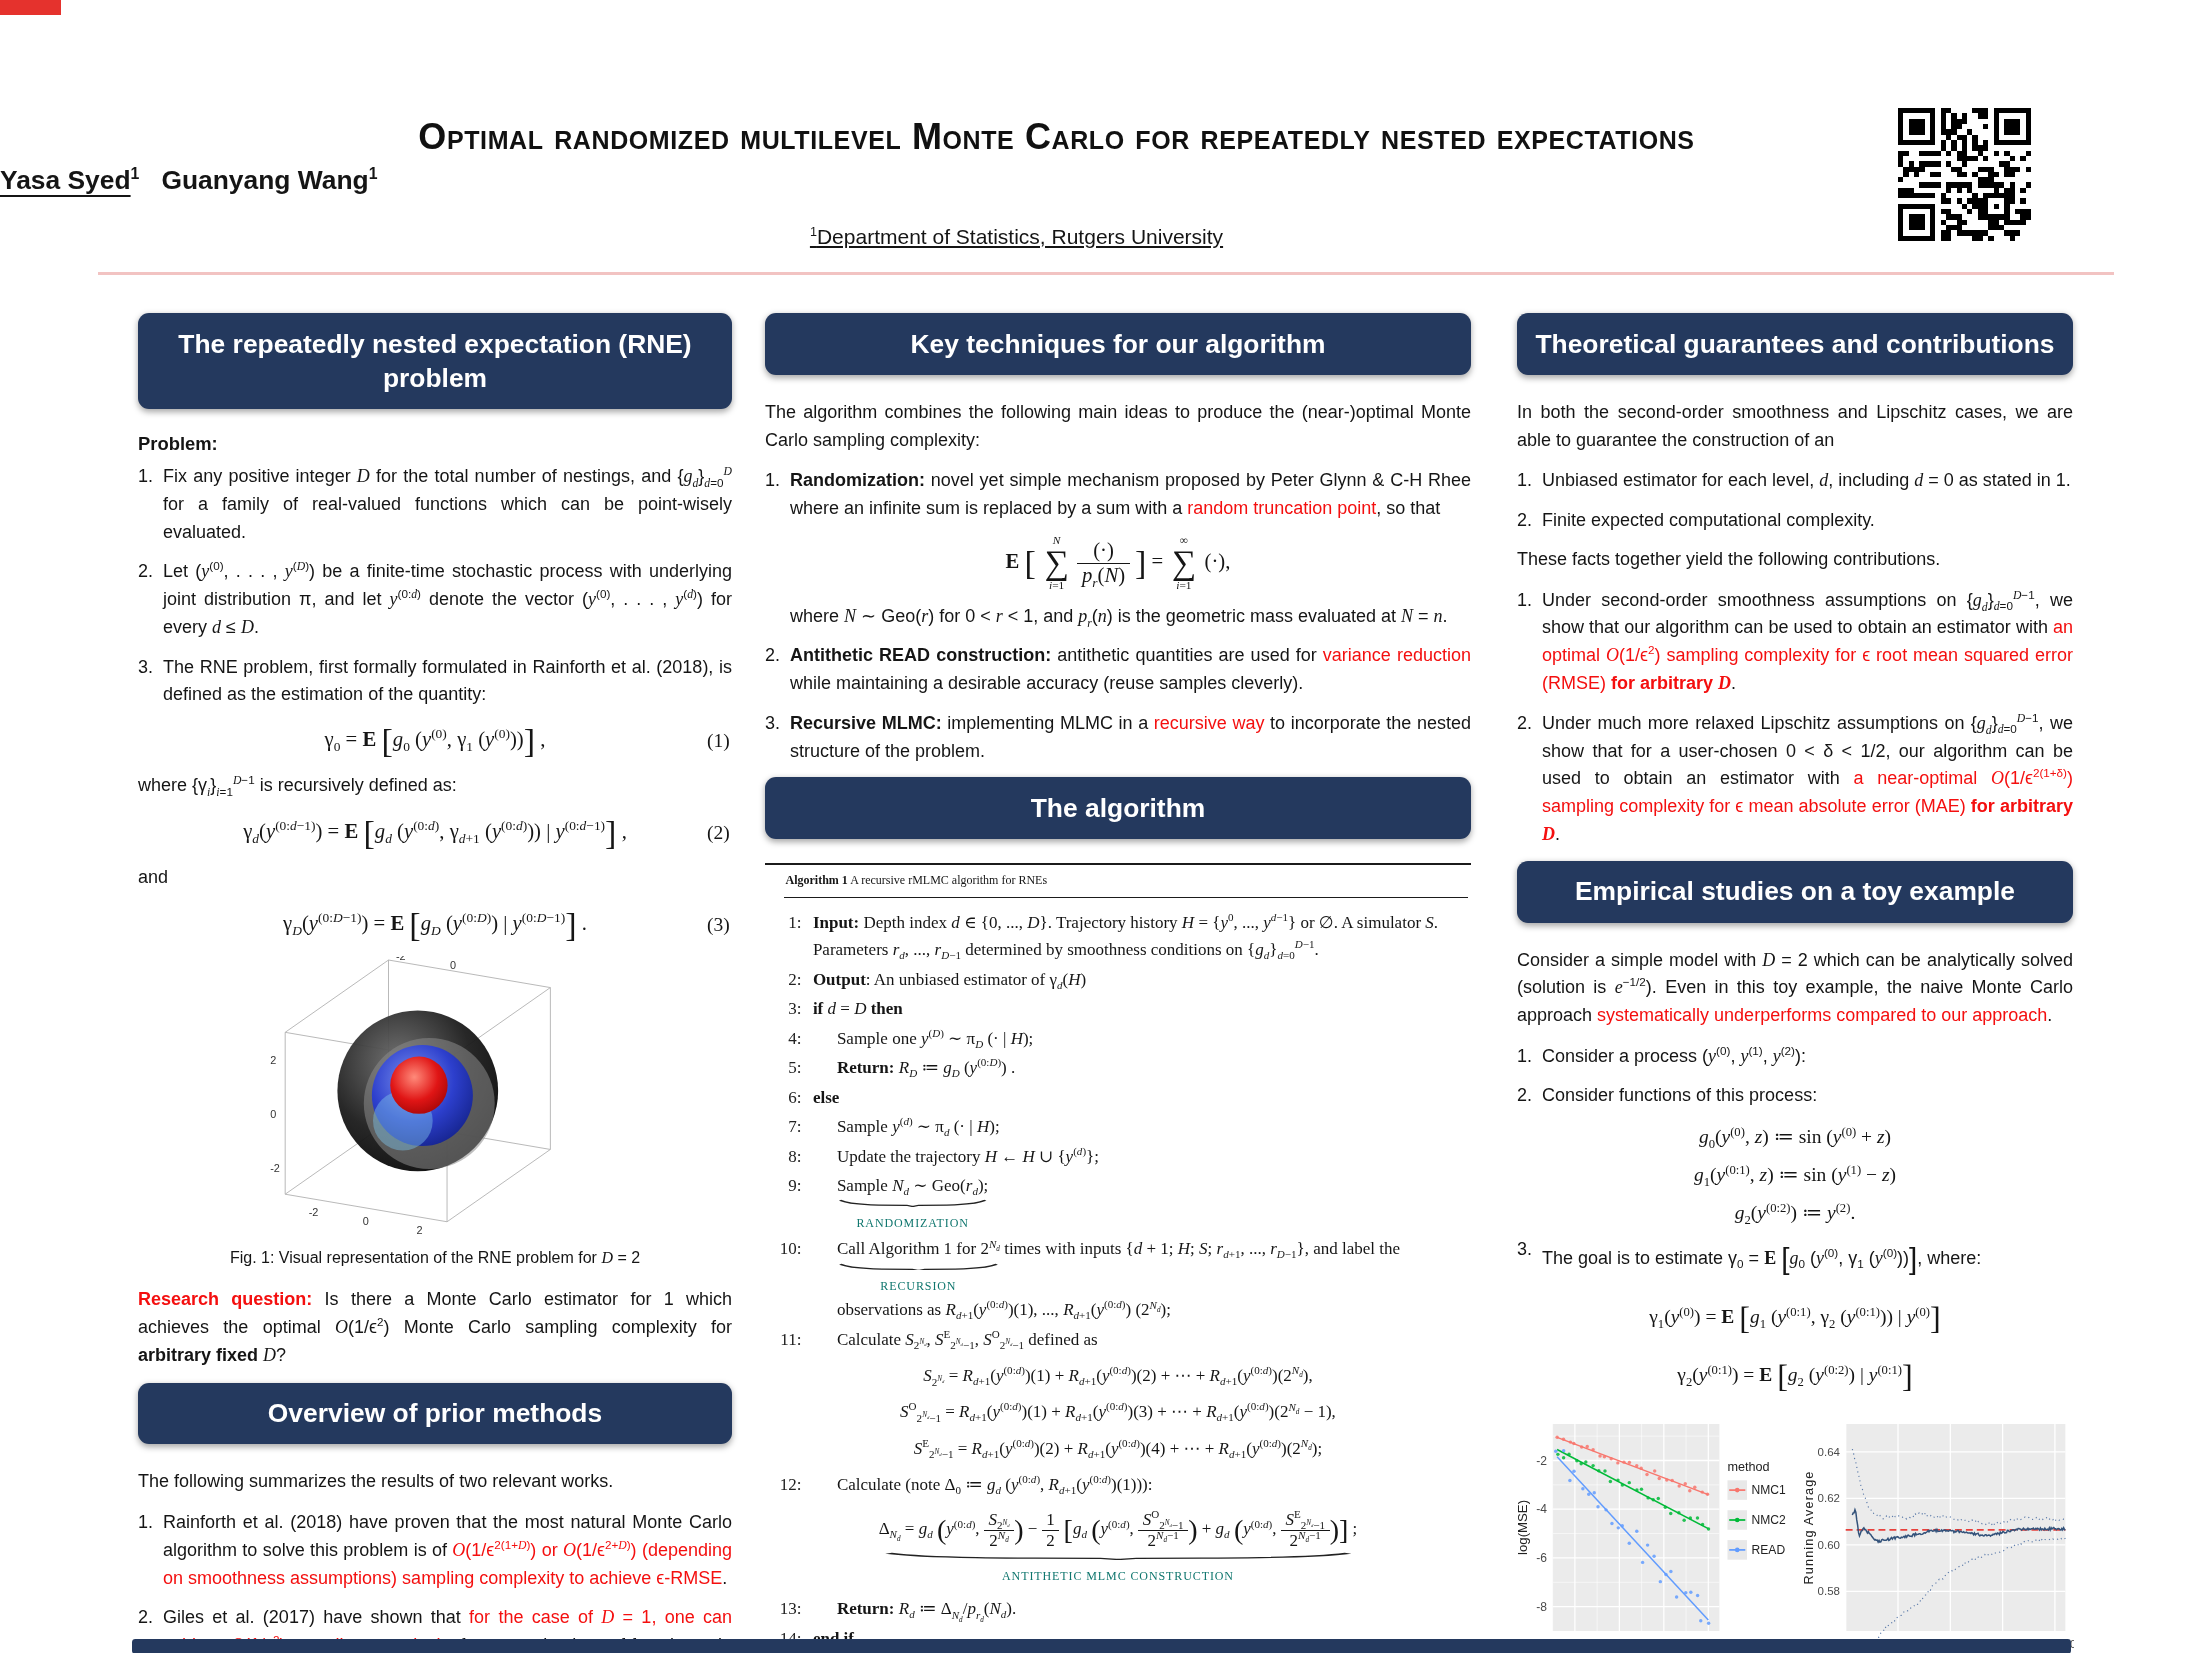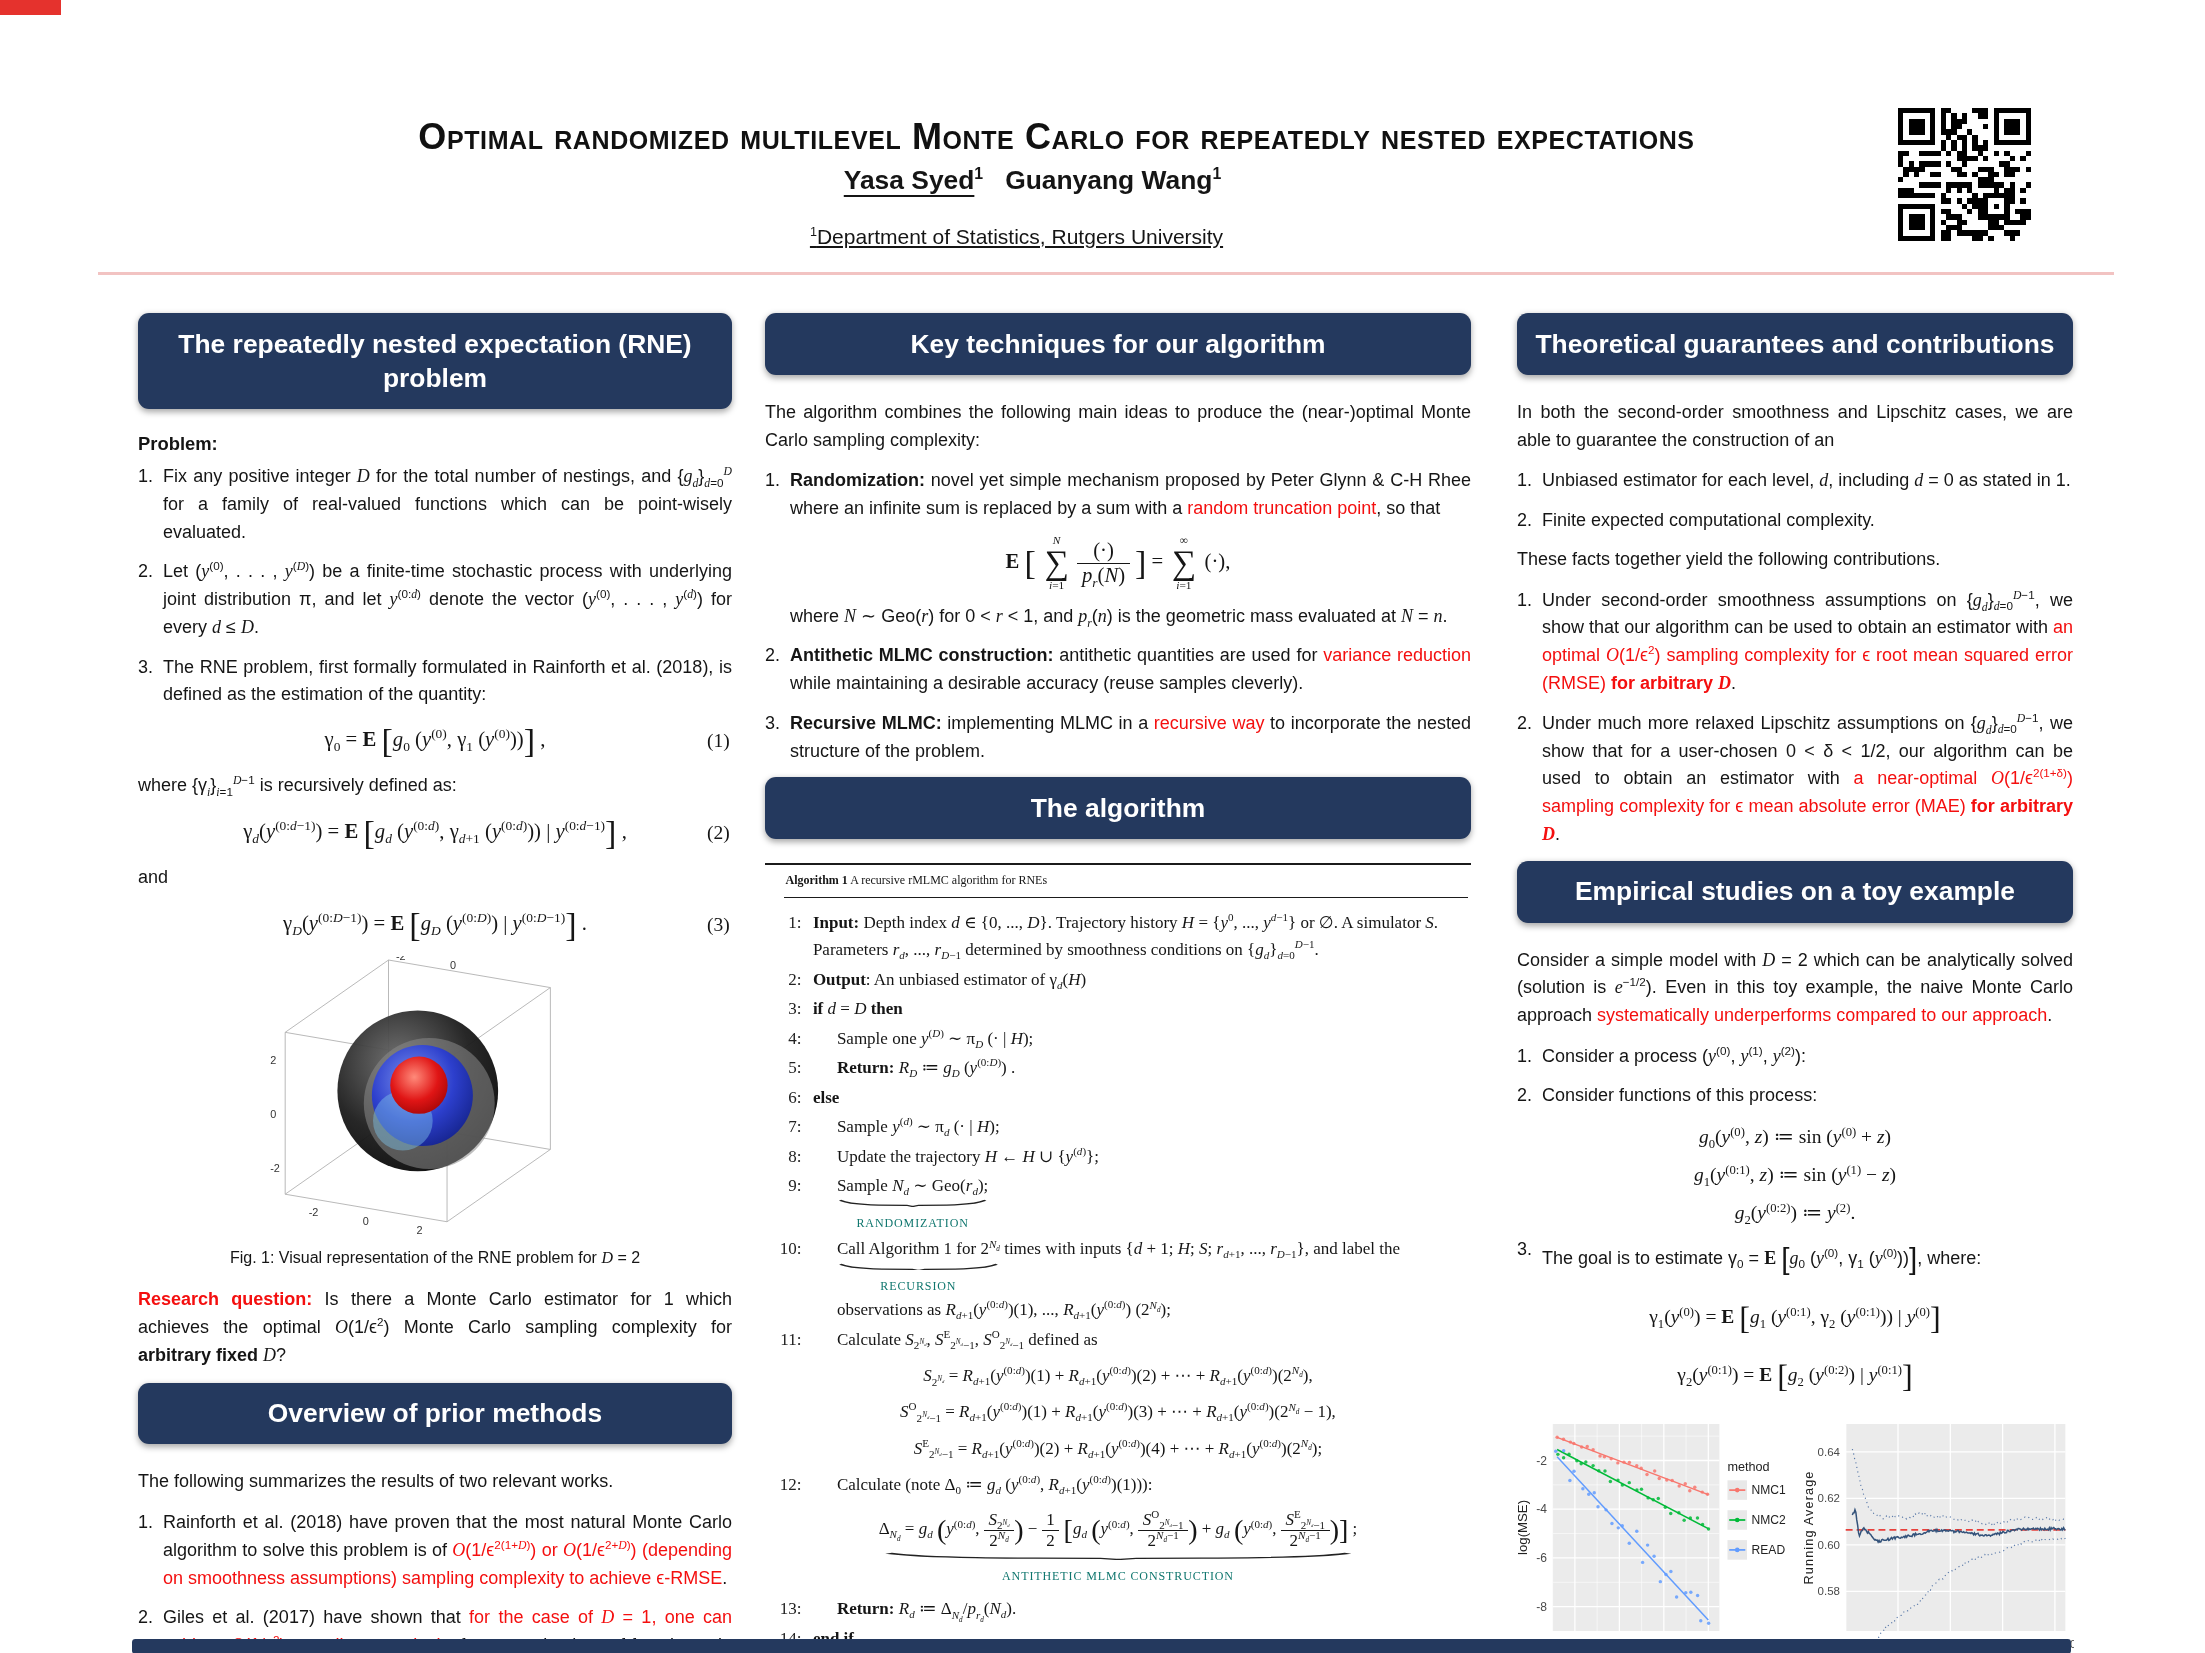--- a/index.html
+++ b/index.html
@@ -6,21 +6,21 @@
   body{width:2205px;height:1654px;position:relative;font-family:"Liberation Sans","DejaVu Sans",sans-serif;color:#151515;}
   .poster{position:absolute;inset:0;overflow:hidden;background:#fff;}
 
   
   .top-strip{position:absolute;left:0;top:0;width:61px;height:15px;}
   .bottom-bar{position:absolute;left:132px;top:1639px;width:1939px;height:15px;border-radius:3.4px;}
 
   
   .title{position:absolute;top:92px;left:172px;right:264px;text-align:center;
          font-variant:small-caps;font-weight:600;font-size:36px;letter-spacing:0.6px;color:#111;}
-  .authors{position:absolute;top:165px;left:0;right:172px;text-align:center;font-weight:bold;font-size:26.4px;margin-left:32px;}
+  .authors{position:absolute;top:165px;left:0;right:172px;font-weight:bold;font-size:26.4px;}
   .authors .a1{text-decoration:underline;text-underline-offset:5.7px;text-decoration-thickness:1.7px;}
   .authors sup{font-size:60%;}
   .affil{position:absolute;top:225px;left:0;right:172px;text-align:center;font-size:21px;text-decoration:underline;}
   .affil sup{font-size:60%;}
   .rule{position:absolute;top:272px;left:98px;width:2016px;height:3.4px;}
   .qr{position:absolute;top:108px;left:1898px;width:133px;height:133px;}
 
   
   .col{position:absolute;top:313px;}
   .col1{left:138px;width:594px;}
@@ -517,21 +517,21 @@
               <span class="op">∑</span>
               <span class="lim"><i>i</i>=1</span>
             </span> (·),</span>
         </div>
       <div class="li">
           <span class="num"></span>
           <div class="litext">where <i class="m">N</i> ∼ Geo(<i class="m">r</i>) for 0 &lt; <i class="m">r</i> &lt; 1, and <i class="m">p<sub>r</sub></i>(<i class="m">n</i>) is the geometric mass evaluated at <i class="m">N</i> = <i class="m">n</i>.</div>
         </div>
       <div class="li">
           <span class="num">2.</span>
-          <div class="litext"><b>Antithetic MLMC construction:</b> antithetic quantities are used for <span class="red">variance reduction</span> while maintaining a desirable accuracy (reuse samples cleverly).</div>
+          <div class="litext"><b>Antithetic READ construction:</b> antithetic quantities are used for <span class="red">variance reduction</span> while maintaining a desirable accuracy (reuse samples cleverly).</div>
         </div>
       <div class="li">
           <span class="num">3.</span>
           <div class="litext"><b>Recursive MLMC:</b> implementing MLMC in a <span class="red">recursive way</span> to incorporate the nested structure of the problem.</div>
         </div>
     </div>
     <div class="section-head">The algorithm</div>
     <div class="algo">
       <div class="algo-title"><b>Algorithm 1</b> A recursive rMLMC algorithm for RNEs</div>
       <div class="algo-lines" id="algo-lines">

